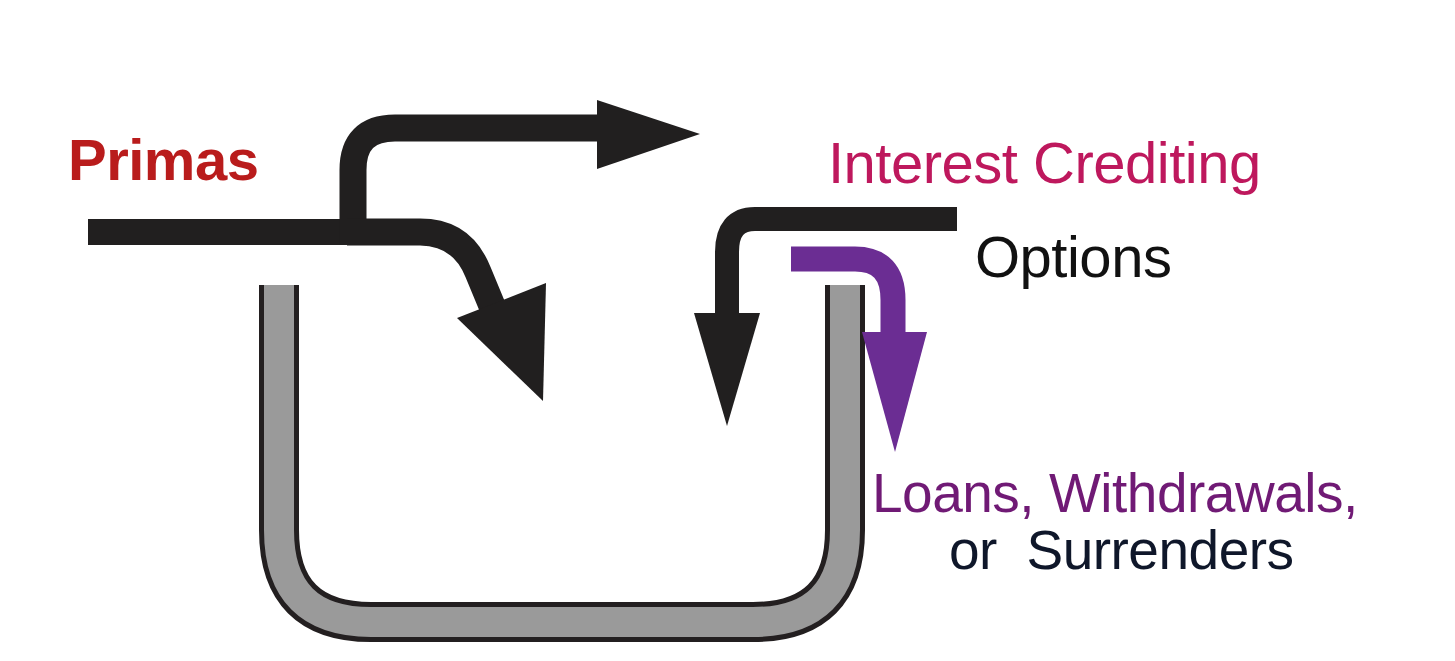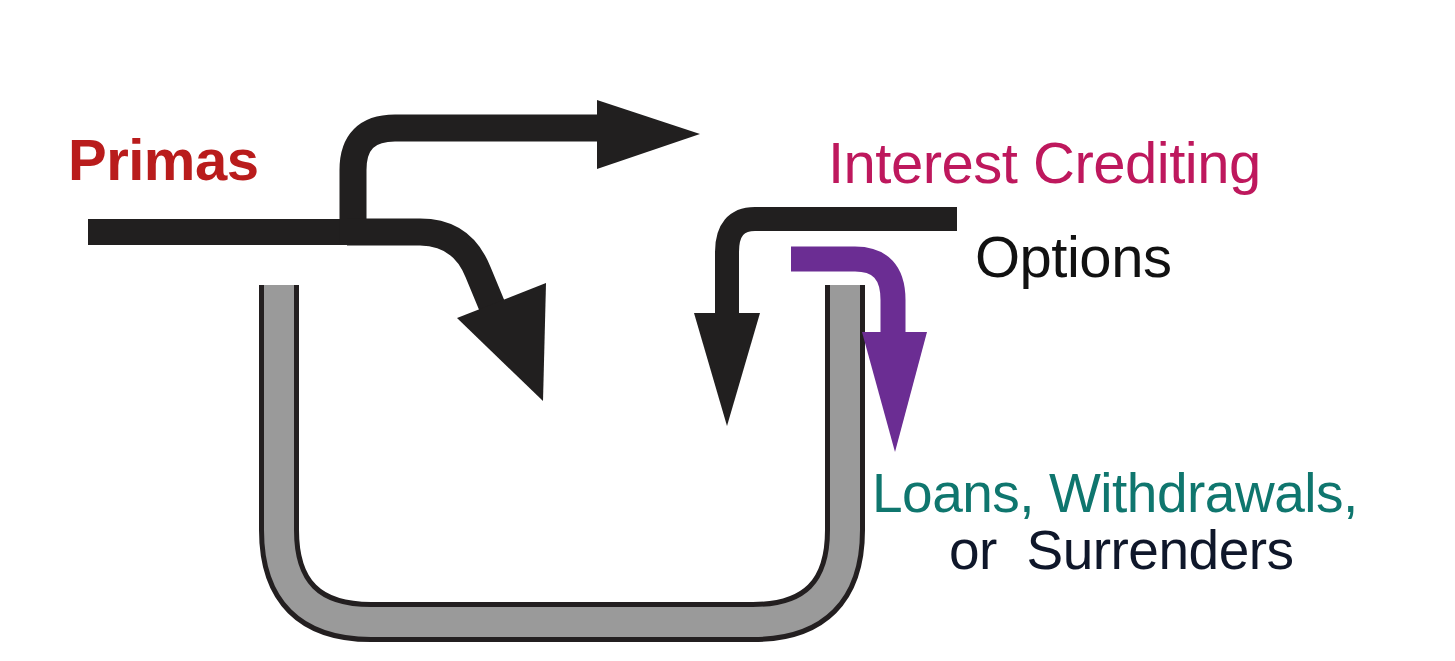--- a/index.html
+++ b/index.html
@@ -70,21 +70,21 @@
     top: 466px;
     font-size: 46px;
     font-weight: 700;
     color: #000000;
     letter-spacing: -0.3px;
   }
   #label-loans-1 {
     left: 872px;
     top: 466px;
     font-size: 55px;
-    color: #0f766e;
+    color: #701a75;
     letter-spacing: -0.5px;
   }
   #label-loans-2 {
     left: 949px;
     top: 523px;
     font-size: 55px;
     color: #0f172a;
     letter-spacing: -0.5px;
   }
 </style>

